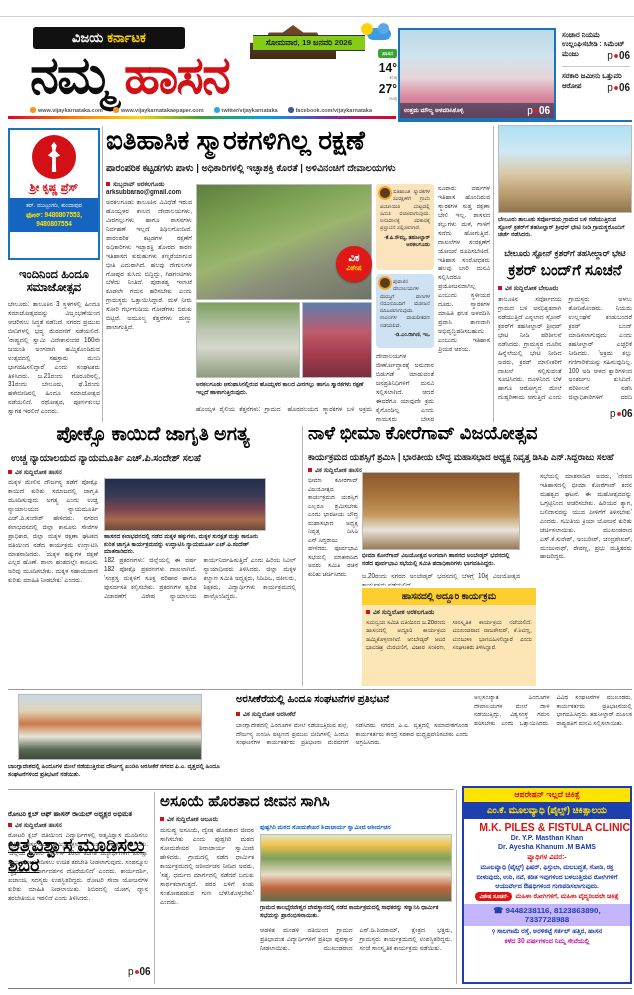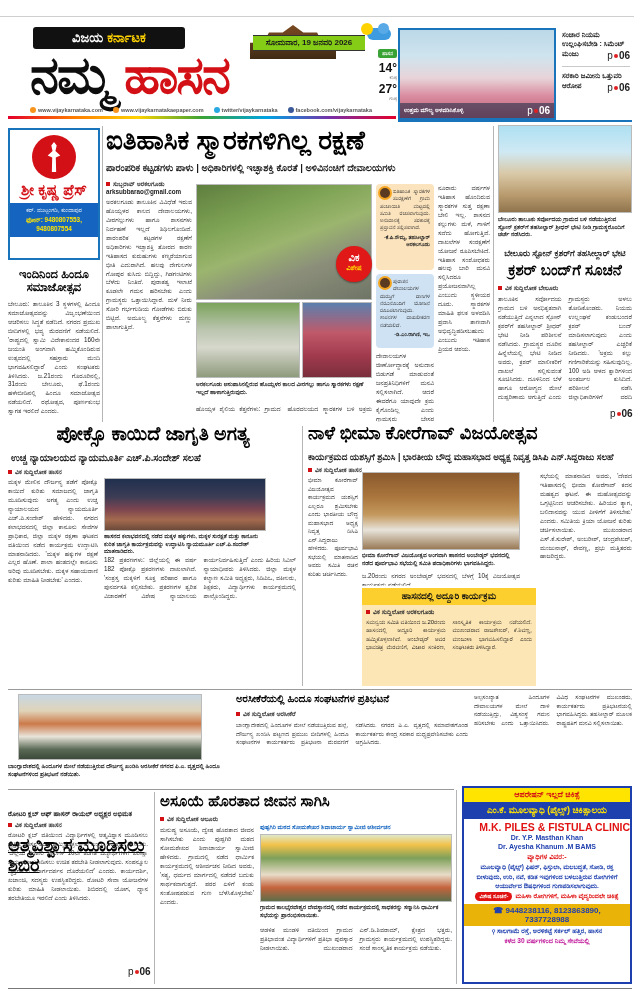--- a/index.html
+++ b/index.html
@@ -58,21 +58,21 @@
   .btxt{font-size:6.3px;line-height:1.42;text-align:justify;color:#1c1c1c;overflow:hidden;}
   .cols2{column-count:2;column-gap:7px;}
   .caption{font-size:5.9px;font-weight:bold;line-height:1.3;color:#222;overflow:hidden;}
   .photo{box-sizing:border-box;border:1px solid #bbb;}
 
   
   .kp-ad{top:128px;left:8px;width:92px;height:132px;border:2px solid #1a74bc;box-sizing:border-box;background:#fff;text-align:center;}
   .kp-logo{width:44px;height:44px;border-radius:50%;background:#d31016;margin:5px auto 2px;position:relative;}
   .kp-logo:before{content:"";position:absolute;left:13px;top:7px;width:18px;height:30px;background:#fff;
       clip-path:polygon(50% 0,65% 12%,58% 30%,85% 45%,60% 52%,62% 100%,38% 100%,40% 52%,15% 45%,42% 30%,35% 12%);}
-  .kp-name{color:#d31016;font-weight:bold;font-size:15px;}
+  .kp-name{color:#d31016;font-weight:bold;font-size:11px;}
   .kp-blue{background:#1565c0;color:#fff;font-size:5.8px;line-height:1.5;padding:3px 2px;margin-top:4px;height:34px;box-sizing:border-box;}
   .kp-phone{color:#ffe400;font-weight:bold;font-size:6.4px;}
 
   
   .qbox{box-sizing:border-box;border-radius:4px;padding:4px 4px 3px 4px;font-size:5.4px;line-height:1.35;text-align:justify;color:#222;overflow:hidden;position:absolute;}
   .qbox .qatt{display:block;text-align:right;font-weight:bold;margin-top:2px;}
   .qbox:before{content:"";float:left;width:10px;height:10px;border-radius:50%;background:#5a3b22;margin:0 3px 1px 0;box-shadow:0 0 0 2px #f4a623;}
   .q1{background:#fbe3bd;} .q2{background:#cfe2f3;}
   .vkbadge{position:absolute;width:36px;height:36px;border-radius:50%;background:#e01818;color:#fff;text-align:center;
            font-weight:bold;z-index:4;box-shadow:0 1px 2px rgba(0,0,0,.4);}
@@ -87,21 +87,21 @@
   
   .mk{position:absolute;border:2px solid #1e3fae;box-sizing:border-box;background:#fff;text-align:center;}
   .mk-yellow{background:#ffe400;color:#d31016;font-weight:bold;font-size:8px;padding:2px 0;}
   .mk-blue{background:#1e3fae;color:#ffe400;font-weight:bold;font-size:9px;line-height:1.25;padding:3px 2px;}
   .mk-name{color:#e01212;font-weight:bold;font-size:10.5px;margin-top:2px;text-align:right;}
   .mk-doc{color:#1e3fae;font-weight:bold;font-size:7px;line-height:1.3;}
   .mk-lab{color:#e01212;font-weight:bold;font-size:7px;margin-top:2px;}
   .mk-body{color:#1e3fae;font-size:6.4px;font-weight:bold;line-height:1.45;padding:1px 5px;text-align:center;}
   .mk-note{color:#e01212;font-weight:bold;font-size:6.4px;padding:1px 4px;}
   .mk-note .chip{display:inline-block;background:#e01212;color:#fff;border-radius:6px;padding:1px 4px;font-size:5.5px;margin-right:3px;}
-  .mk-phone{background:#eab308;color:#1e3fae;font-weight:bold;font-size:8px;padding:2px 16px;margin-top:2px;}
+  .mk-phone{background:#c4b5fd;color:#1e3fae;font-weight:bold;font-size:8px;padding:2px 16px;margin-top:2px;}
   .mk-addr{color:#1e3fae;font-weight:bold;font-size:6.6px;padding:1px 0;}
   .mk-tag{color:#c0179a;font-weight:bold;font-size:6.6px;padding:1px 0;}
 </style>
 </head>
 <body>
 
 <div class="page">
 
   <div class="hline toprule"></div>
 

